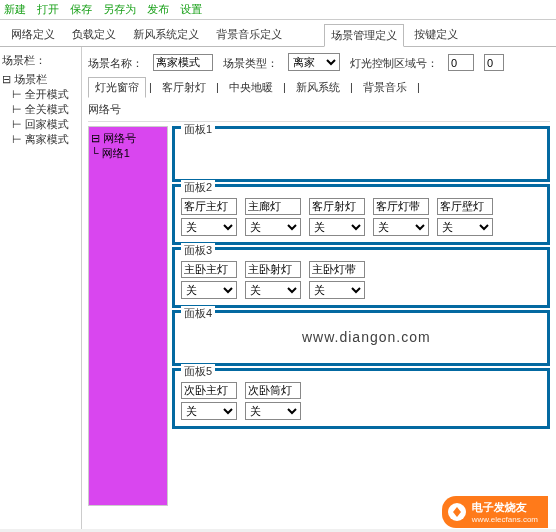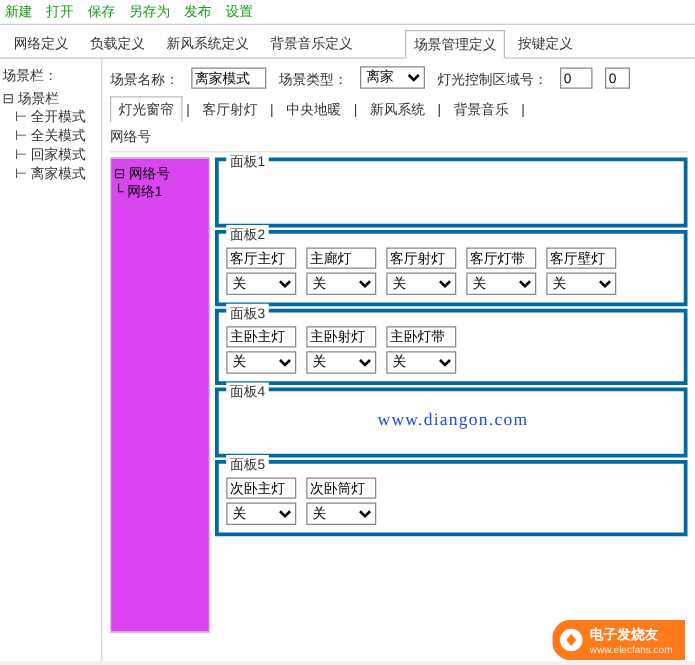--- a/index.html
+++ b/index.html
@@ -27,21 +27,21 @@
 .subtabs .stab.active { border: 1px solid #bbb; border-bottom: 1px solid #fff; background: #fff; }
 .fieldlabel { font-size: 11px; color: #333; margin: 2px 0 4px 0; }
 .panelgroup { border: 3px solid #0369a1; background: #fff; margin-bottom: 2px; padding: 0; position: relative; }
 .panelgroup .legend { position: relative; top: -7px; left: 6px; background: #fff; padding: 0 3px; font-size: 11px; color: #333; display: inline-block; }
 .panelgroup .content { padding: 2px 6px 6px 6px; margin-top: -6px; }
 .panelgroup.empty { height: 56px; }
 .controls-row { display: flex; gap: 8px; flex-wrap: nowrap; }
 .ctrl { display: flex; flex-direction: column; gap: 3px; }
 .ctrl .name { border: 1px solid #888; width: 56px; height: 17px; font-size: 11px; padding: 1px 2px; background: #fff; }
 .sel { border: 1px solid #888; width: 56px; height: 18px; font-size: 11px; background: #fff; }
-.watermark { position: absolute; top: 282px; left: 220px; color: #1d4ed8; font-size: 14px; font-family: Liberation Serif, serif; letter-spacing: 1px; pointer-events: none; }
+.watermark { position: absolute; top: 282px; left: 220px; color: #404040; font-size: 14px; font-family: Liberation Sans, sans-serif; letter-spacing: 1px; pointer-events: none; }
 .footer-logo { position: absolute; bottom: 4px; right: 8px; display: flex; align-items: center; gap: 6px; color: #fff; background: #ff7a1a; padding: 4px 10px 4px 6px; border-radius: 14px 0 0 14px; font-size: 11px; }
 .footer-logo .circle { width: 18px; height: 18px; border-radius: 50%; background: #fff; display: flex; align-items: center; justify-content: center; }
 .footer-logo .circle svg { width: 12px; height: 12px; }
 .footer-logo .txt1 { font-weight: bold; }
 .footer-logo .sub { font-size: 8px; display: block; opacity: .9; }
 </style>
 </head>
 <body>
 
 <div class="menubar">

